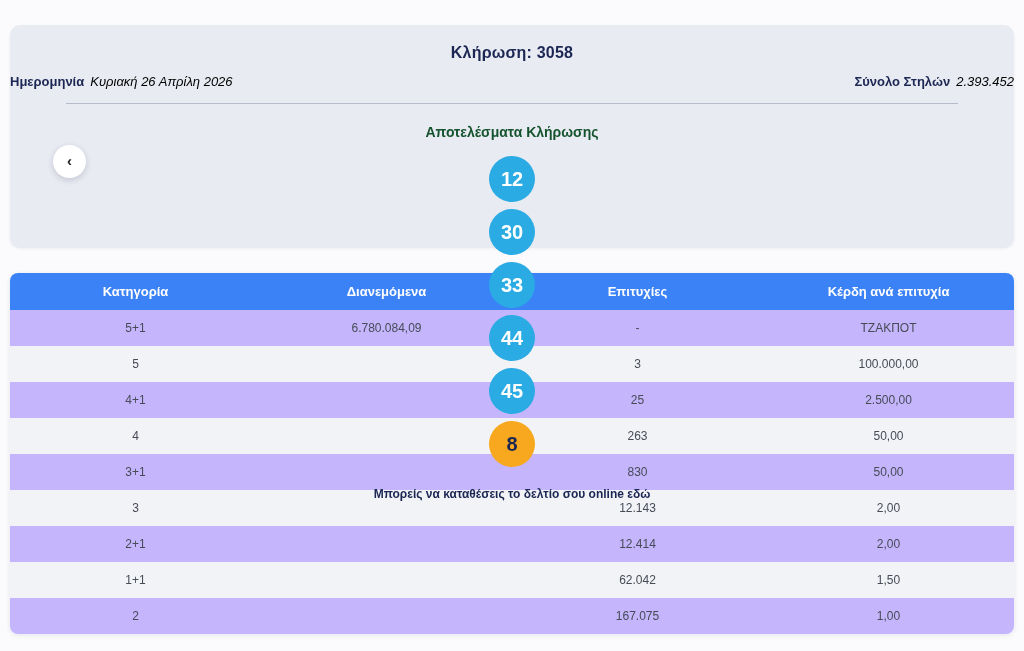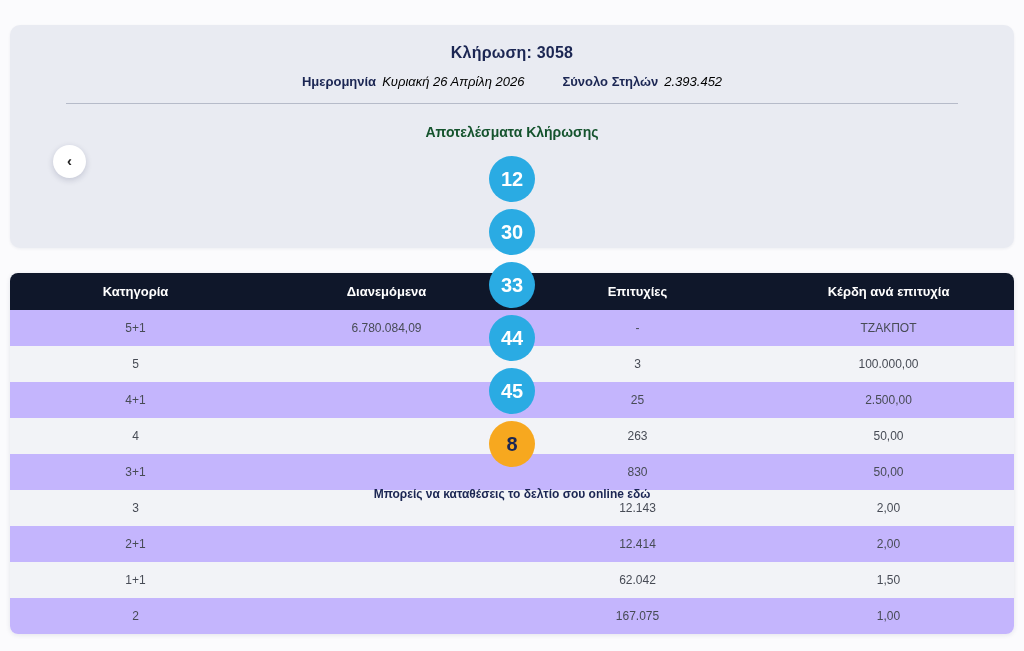--- a/index.html
+++ b/index.html
@@ -23,21 +23,21 @@
   .draw-title {
     text-align: center;
     font-size: 16px;
     font-weight: bold;
     color: #1b2653;
     letter-spacing: .2px;
   }
   .draw-meta {
     margin-top: 12px;
     display: flex;
-    justify-content: center;
+    justify-content: space-between;
     gap: 38px;
     font-size: 13px;
   }
   .meta-pair { display: flex; gap: 6px; align-items: baseline; }
   .meta-label { font-weight: bold; color: #1b2653; }
   .meta-value { color: #000000; font-style: italic; }
   .divider {
     margin: 14px 56px 0 56px;
     border-top: 1px solid #b6bbc9;
     height: 0;
@@ -108,21 +108,21 @@
   .t-row {
     display: flex;
     height: 36px;
     align-items: center;
   }
   .t-row > div {
     width: 25%;
     text-align: center;
   }
   .t-head {
-    background: #0f172a;
+    background: #3b82f6;
     color: #ffffff;
     font-size: 13px;
     font-weight: bold;
     height: 37px;
   }
   .t-body .t-row { font-size: 12px; color: #474b55; background: #c4b5fd; }
   .t-body .t-row:nth-child(even) { background: #f2f3f7; }
 </style>
 </head>
 <body>

